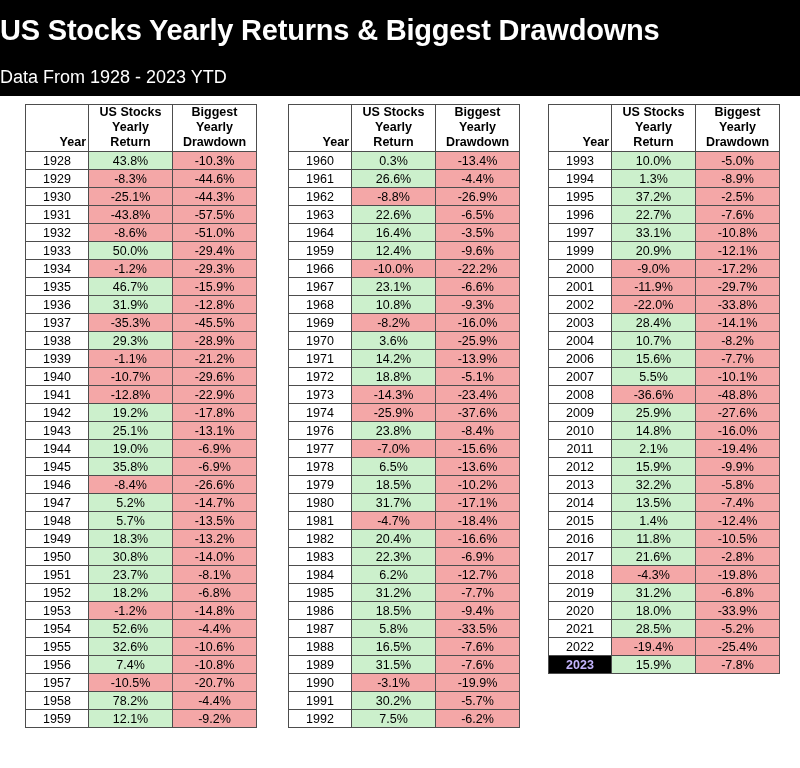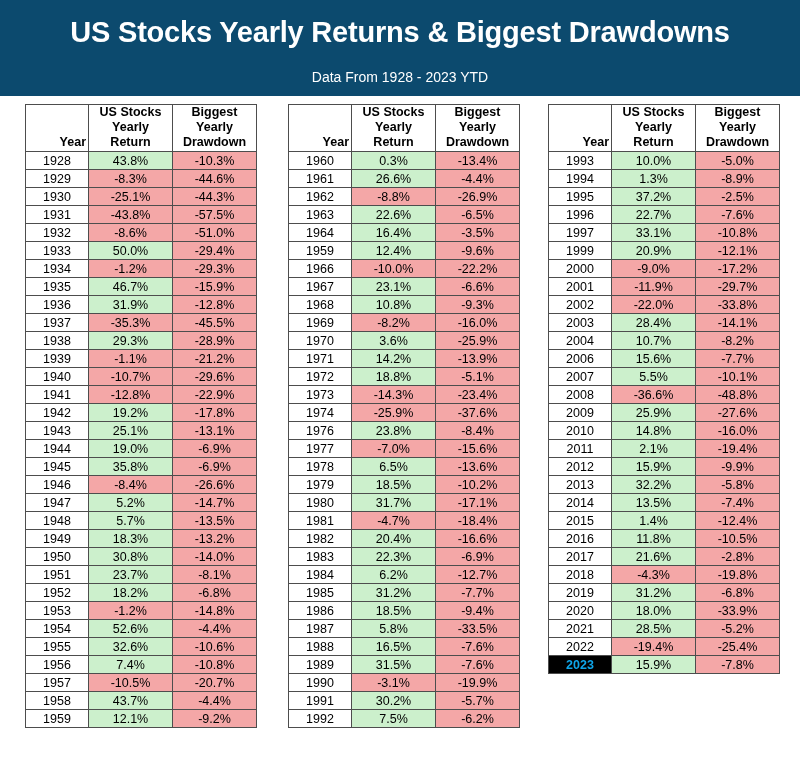--- a/index.html
+++ b/index.html
@@ -11,38 +11,38 @@
     height: 768px;
     background: #ffffff;
     font-family: "Liberation Sans", sans-serif;
     overflow: hidden;
   }
 
   
   #header-banner {
     width: 800px;
     height: 96px;
-    background: #0c4a6e;
+    background: #000000;
     color: #ffffff;
     display: flex;
     flex-direction: column;
-    align-items: center;
+    align-items: flex-start;
     justify-content: center;
     box-sizing: border-box;
     padding-top: 6px;
   }
   #header-title {
     font-size: 29px;
     font-weight: bold;
     letter-spacing: -0.2px;
     line-height: 1.05;
     white-space: nowrap;
   }
   #header-subtitle {
-    font-size: 14px;
+    font-size: 18px;
     font-weight: normal;
     margin-top: 23px;
     line-height: 1.05;
     white-space: nowrap;
   }
 
   
   #tables-area {
     position: relative;
     width: 800px;
@@ -90,21 +90,21 @@
   .returns-table thead th.th-year {
     vertical-align: bottom;
     text-align: right;
   }
 
   td.cell-year {
     background: #ffffff;
   }
   td.cell-year.highlight-year {
     background: #000000;
-    color: #0ea5e9;
+    color: #c4b5fd;
     font-weight: bold;
   }
   td.pos { background: #ccf0cc; }
   td.neg { background: #f4a7a7; }
 </style>
 </head>
 <body>
 
 <div id="header-banner">
   <div id="header-title">US Stocks Yearly Returns &amp; Biggest Drawdowns</div>
@@ -272,21 +272,21 @@
           <td class="pos">7.4%</td>
           <td class="neg">-10.8%</td>
         </tr>
         <tr>
           <td class="cell-year">1957</td>
           <td class="neg">-10.5%</td>
           <td class="neg">-20.7%</td>
         </tr>
         <tr>
           <td class="cell-year">1958</td>
-          <td class="pos">43.7%</td>
+          <td class="pos">78.2%</td>
           <td class="neg">-4.4%</td>
         </tr>
         <tr>
           <td class="cell-year">1959</td>
           <td class="pos">12.1%</td>
           <td class="neg">-9.2%</td>
         </tr>
       </tbody>
     </table>
     <table class="returns-table" id="table-block-2">

